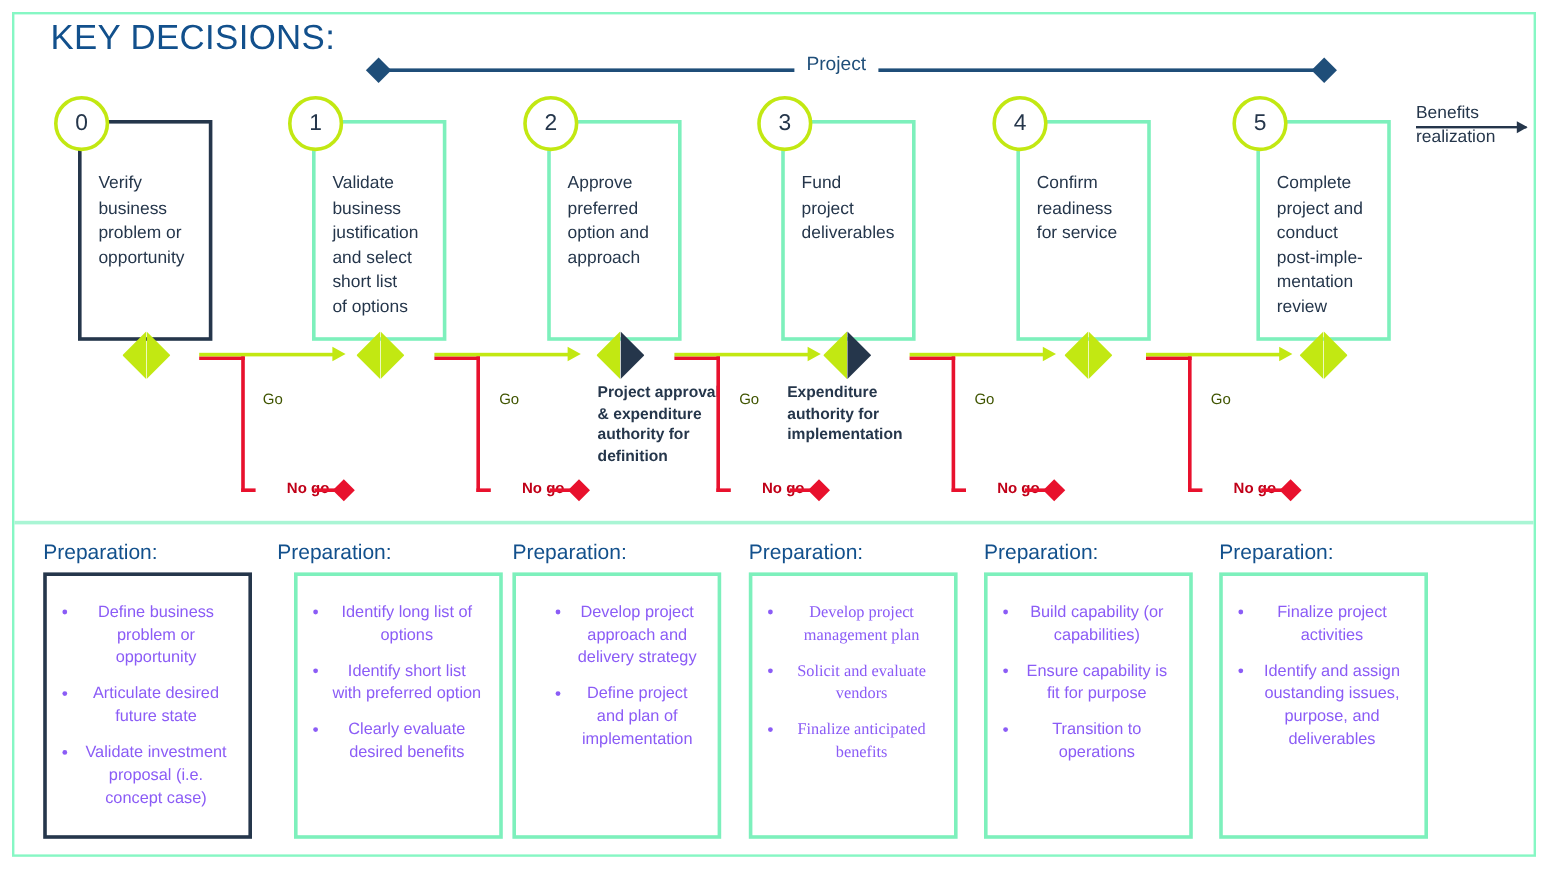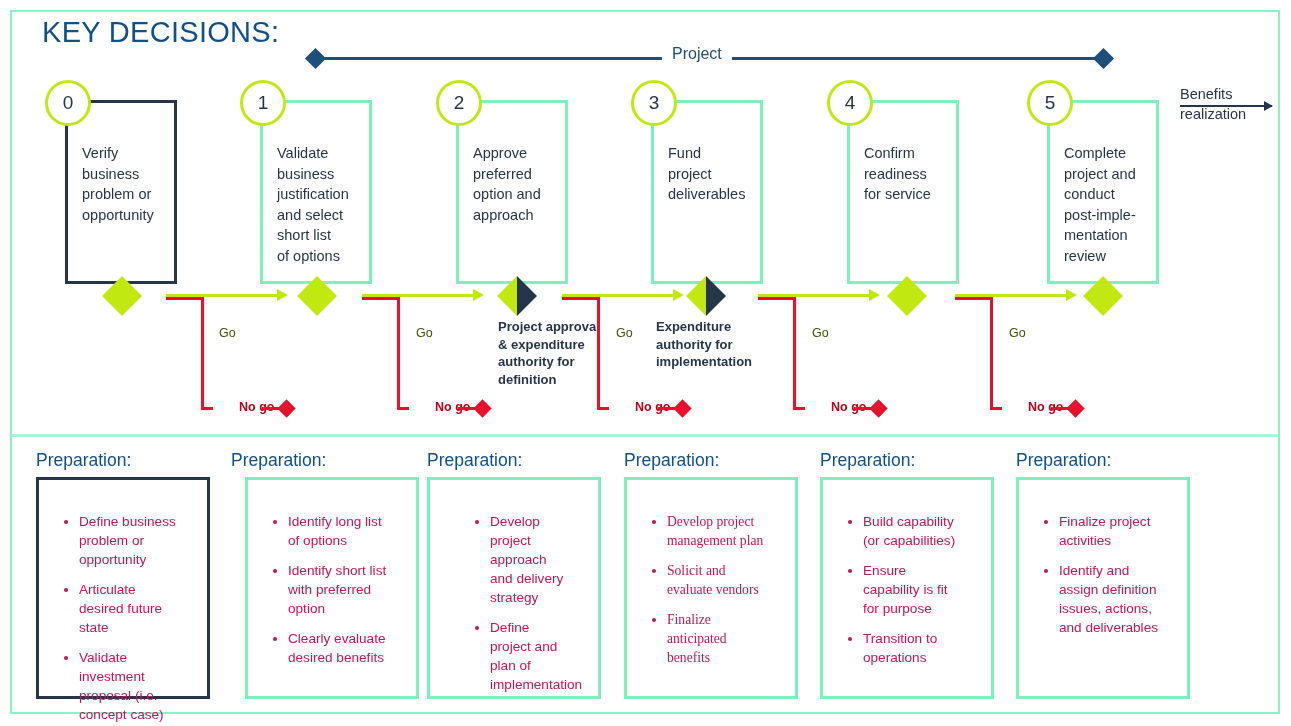--- a/index.html
+++ b/index.html
@@ -148,22 +148,22 @@
   .prep-head{
     position:absolute; top:450px;
     font-size:17.5px; color:#12508C;
   }
   .prep-box{
     position:absolute; top:477px; width:174px; height:222px;
     border:3px solid #7DF0BC; box-sizing:border-box; background:#fff;
   }
   .prep-box.dark{border-color:#25364B;}
   .prep-list{
-    margin:16px; padding:16px 10px 0 24px;
-    font-size:13.6px; line-height:19px; color:#be185d;
+    margin:4px; padding:16px 10px 0 24px;
+    font-size:13.6px; line-height:19px; color:#8b5cf6;text-align:center;
   }
   .prep-list li{margin-bottom:11px;}
 </style>
 </head>
 <body>
 
 <div class="page">
 
   <div class="outer-frame"></div>
   <div class="section-divider"></div>
@@ -341,18 +341,18 @@
         <ul class="prep-list">
           <li>Build capability (or capabilities)</li>
           <li>Ensure capability is fit for purpose</li>
           <li>Transition to operations</li>
         </ul>
       </div>
       <div class="prep-head" style="left: 1016px;">Preparation:</div>
       <div class="prep-box" style="left: 1016px;">
         <ul class="prep-list">
           <li>Finalize project activities</li>
-          <li>Identify and assign definition issues, actions, and deliverables</li>
+          <li>Identify and assign oustanding issues, purpose, and deliverables</li>
         </ul>
       </div>
     </div>
 
 </div>
 
 </body></html>

